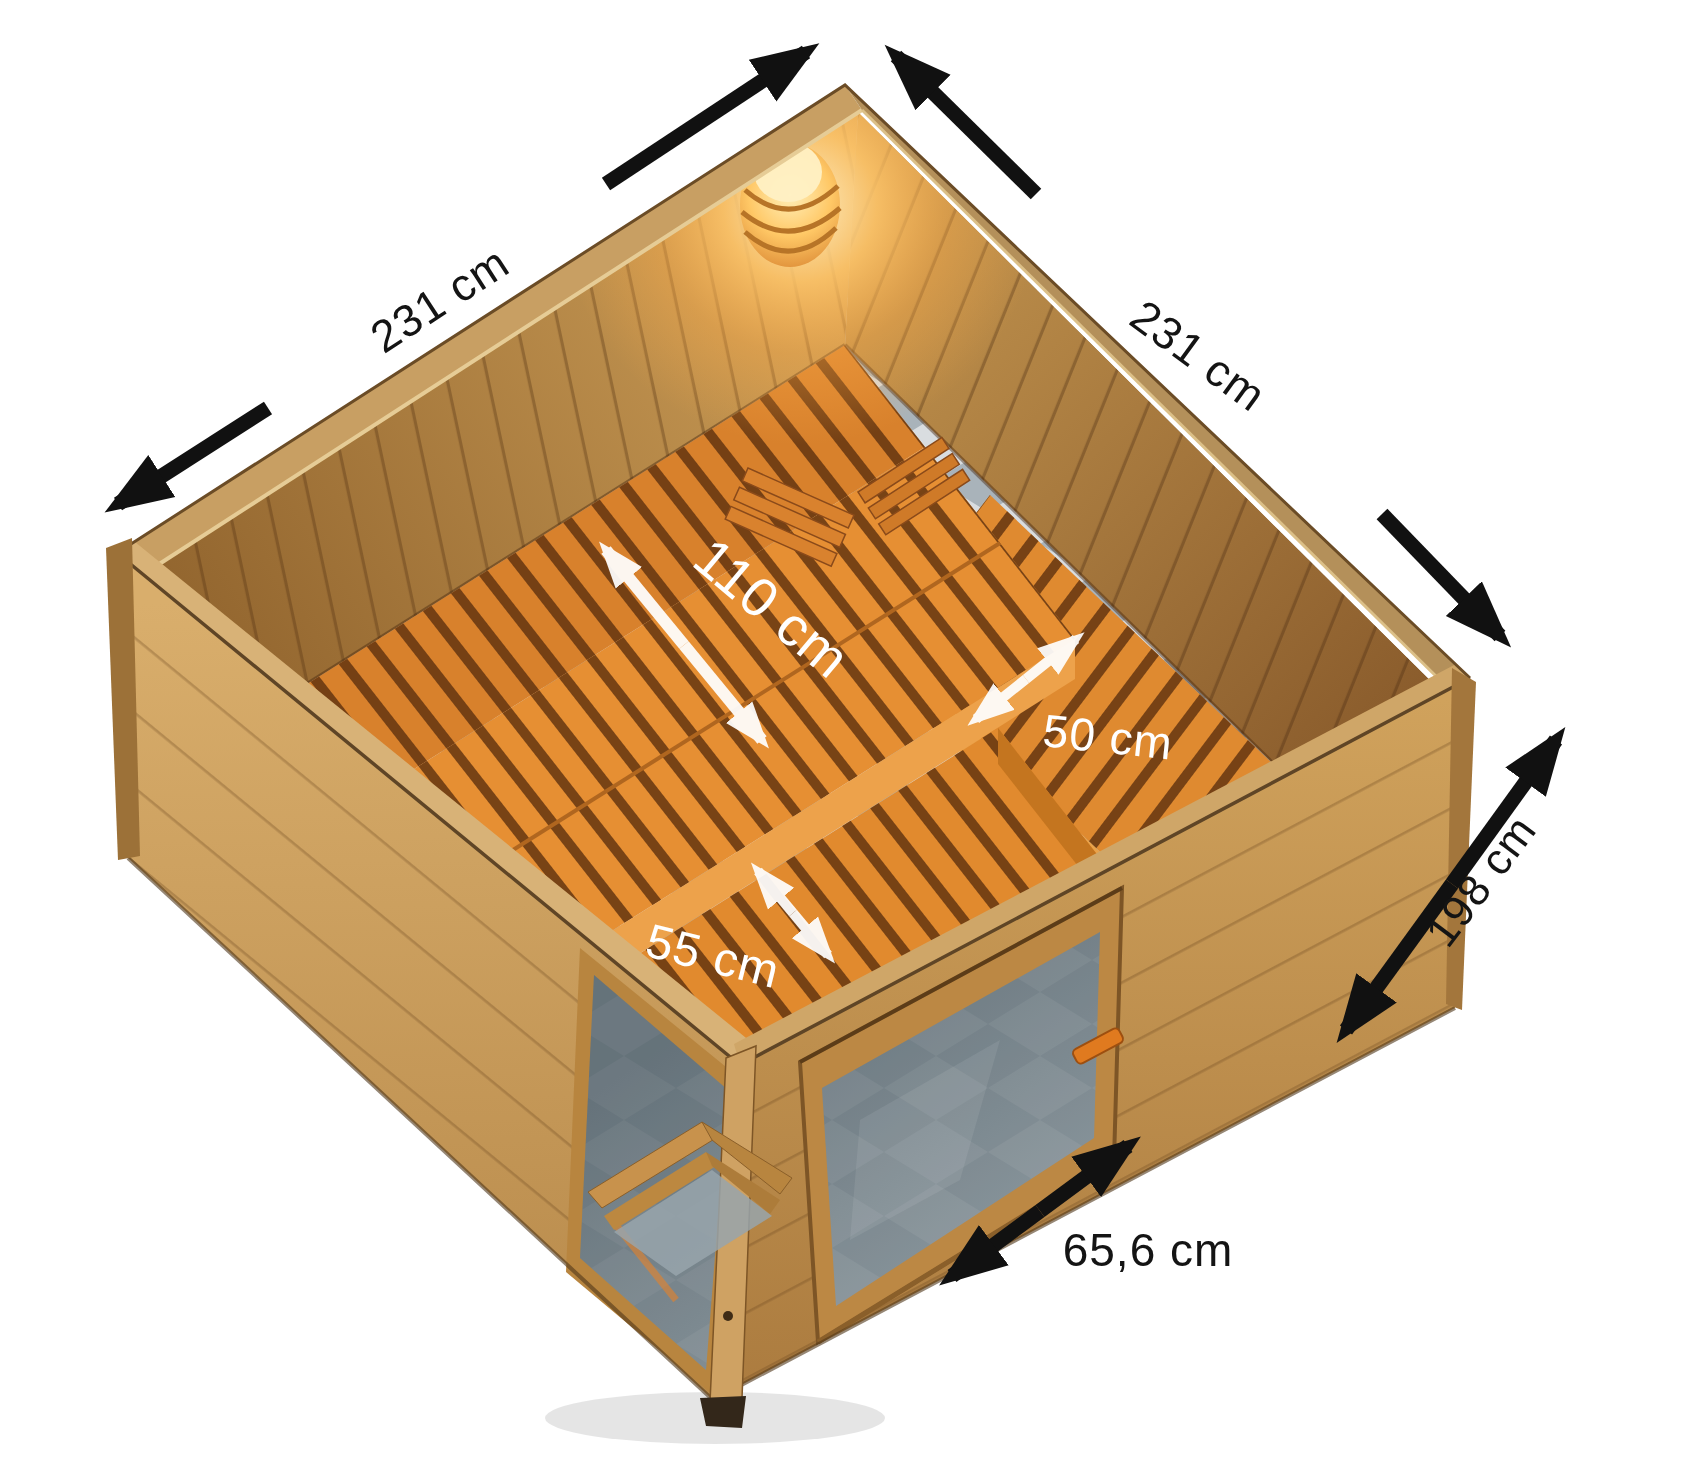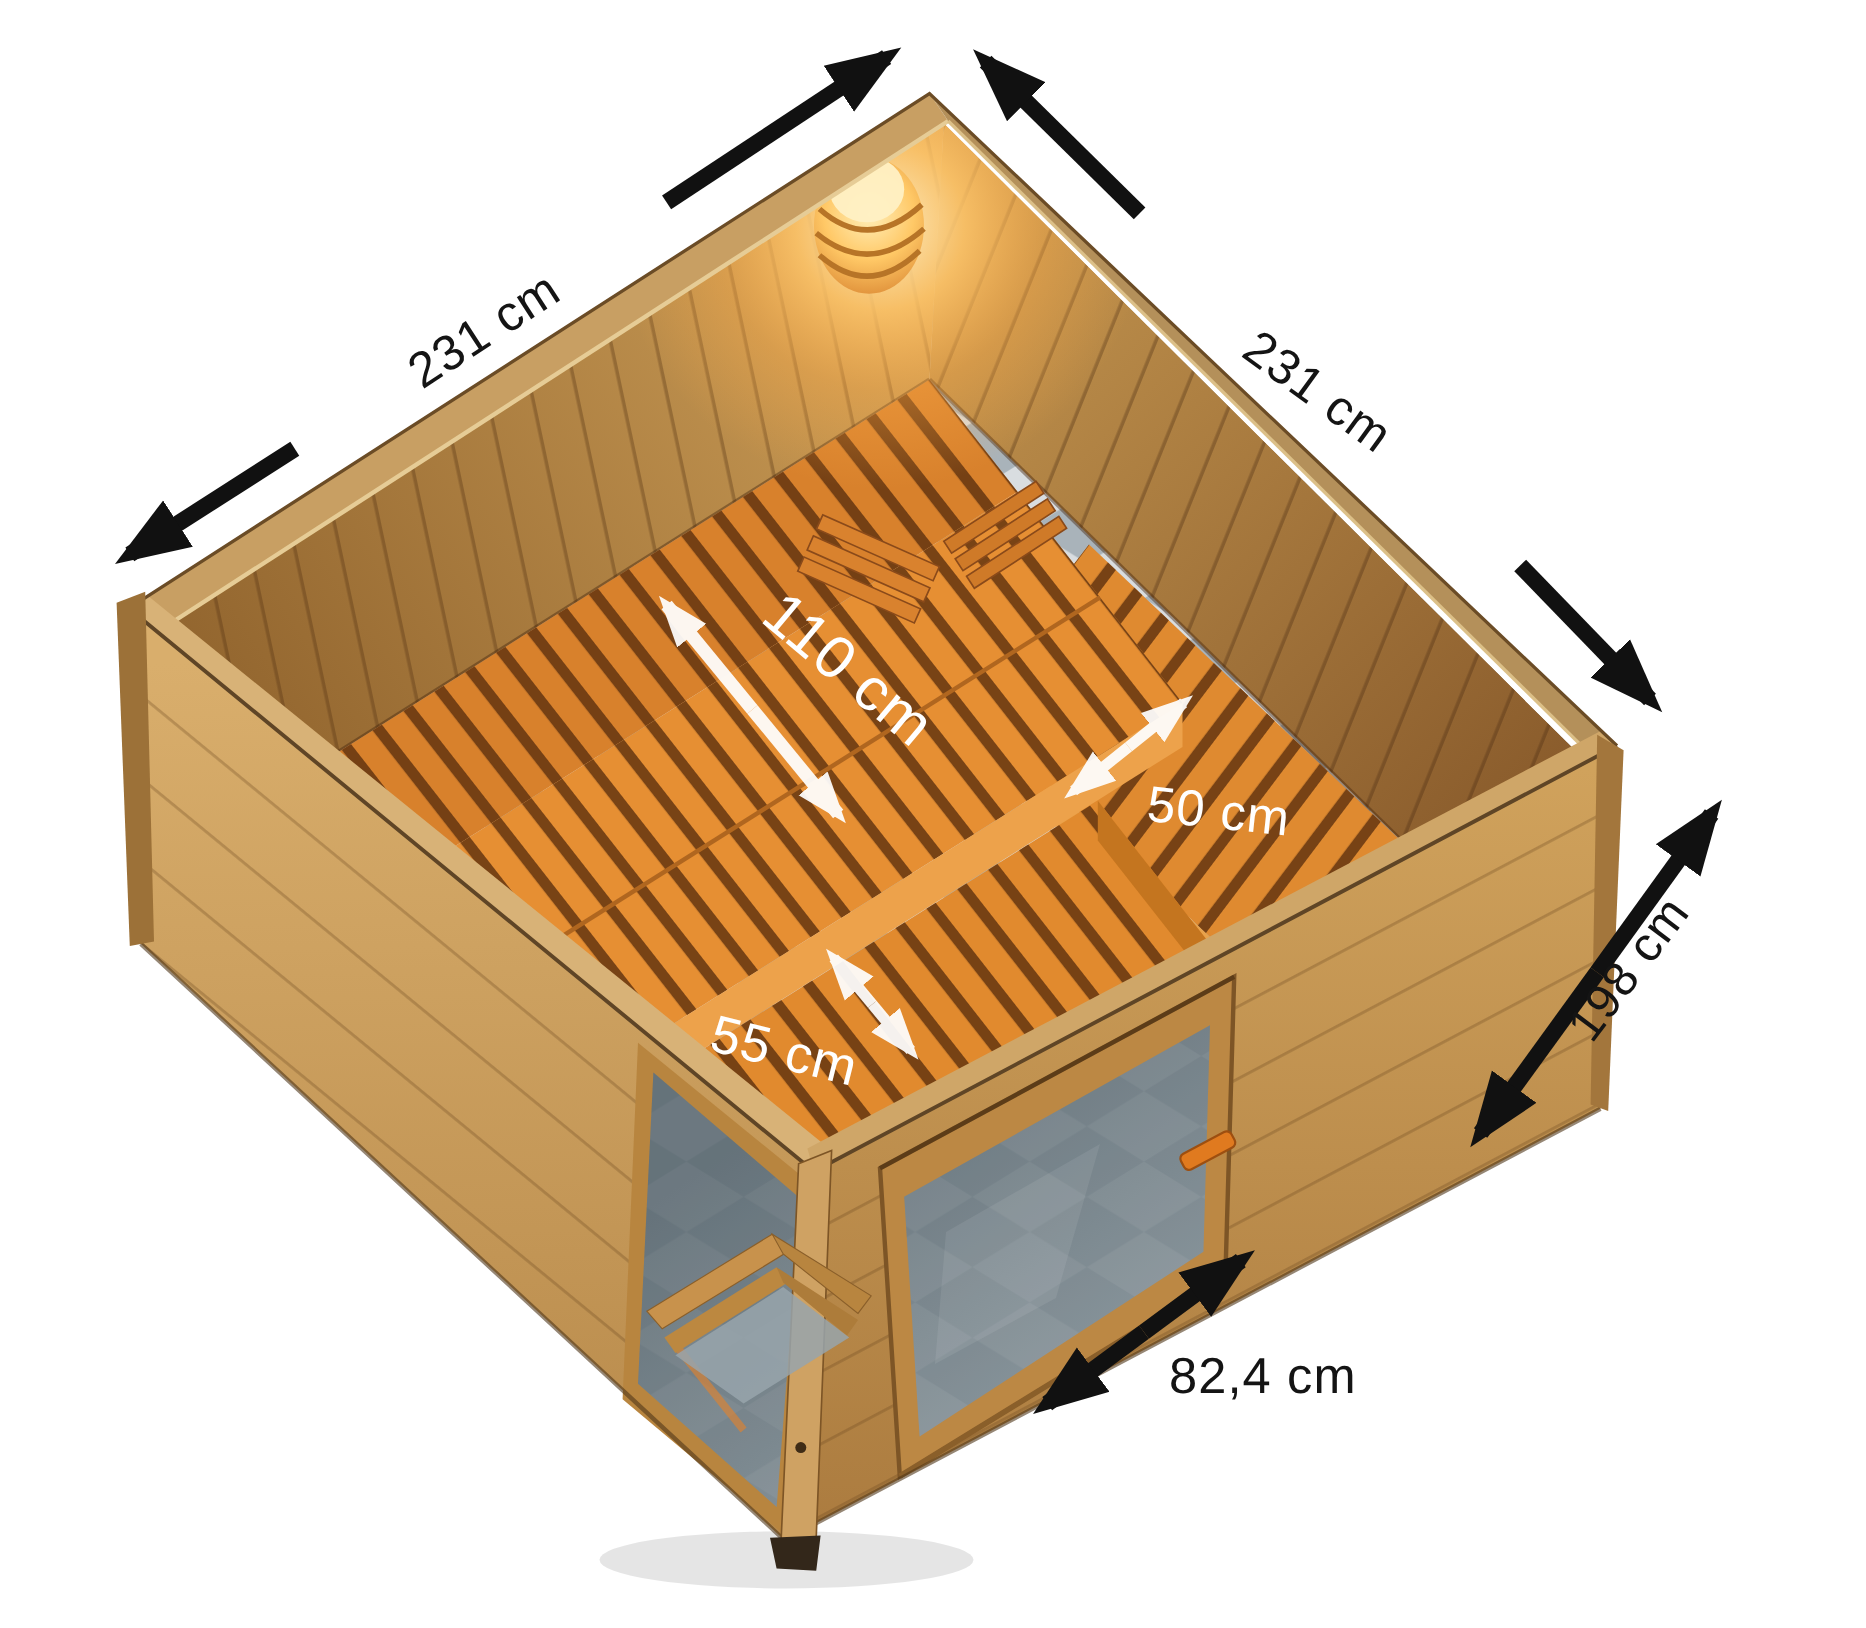--- a/index.html
+++ b/index.html
@@ -234,21 +234,21 @@
     </g>
   </g>
 </svg>
 
 <div class="lbl" style="left:440px;  top:300px;  --r:-33deg; font-size:45px;">231 cm</div>
 
 <div class="lbl" style="left:1198px; top:356px;  --r:36deg;  font-size:45px;">231 cm</div>
 
 <div class="lbl" style="left:1481px; top:881px;  --r:-53deg; font-size:44px;">198 cm</div>
 
-<div class="lbl" style="left:1148px; top:1250px; --r:0deg;   font-size:46px;">82,4 cm</div>
+<div class="lbl" style="left:1148px; top:1250px; --r:0deg;   font-size:46px;">65,6 cm</div>
 
 <div class="lbl light" style="left:772px;  top:608px;  --r:40deg;  font-size:55px;">110 cm</div>
 
 <div class="lbl light" style="left:1108px; top:737px;  --r:6deg;   font-size:46px;">50 cm</div>
 
 <div class="lbl light" style="left:713px;  top:956px;  --r:14deg;  font-size:48px;">55 cm</div>
 
 </div>
 
 </body></html>

